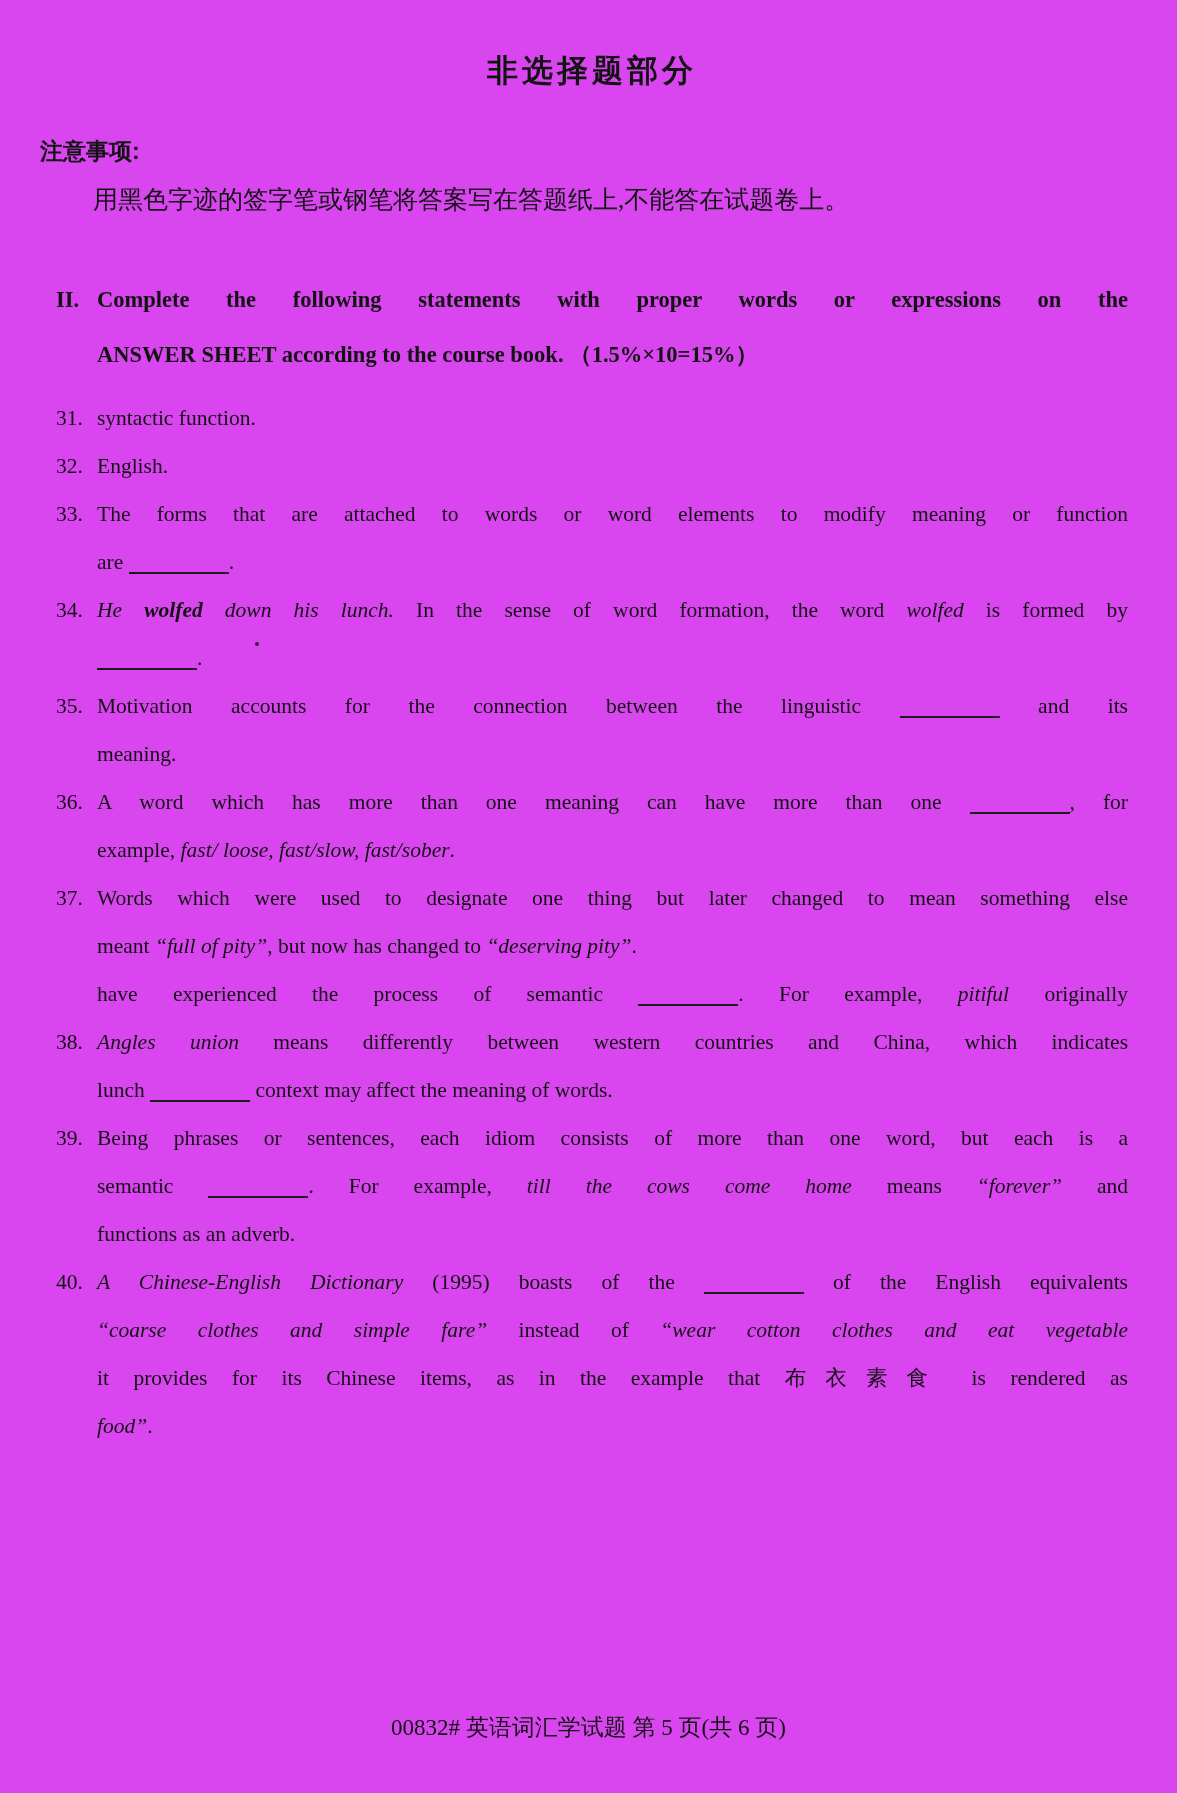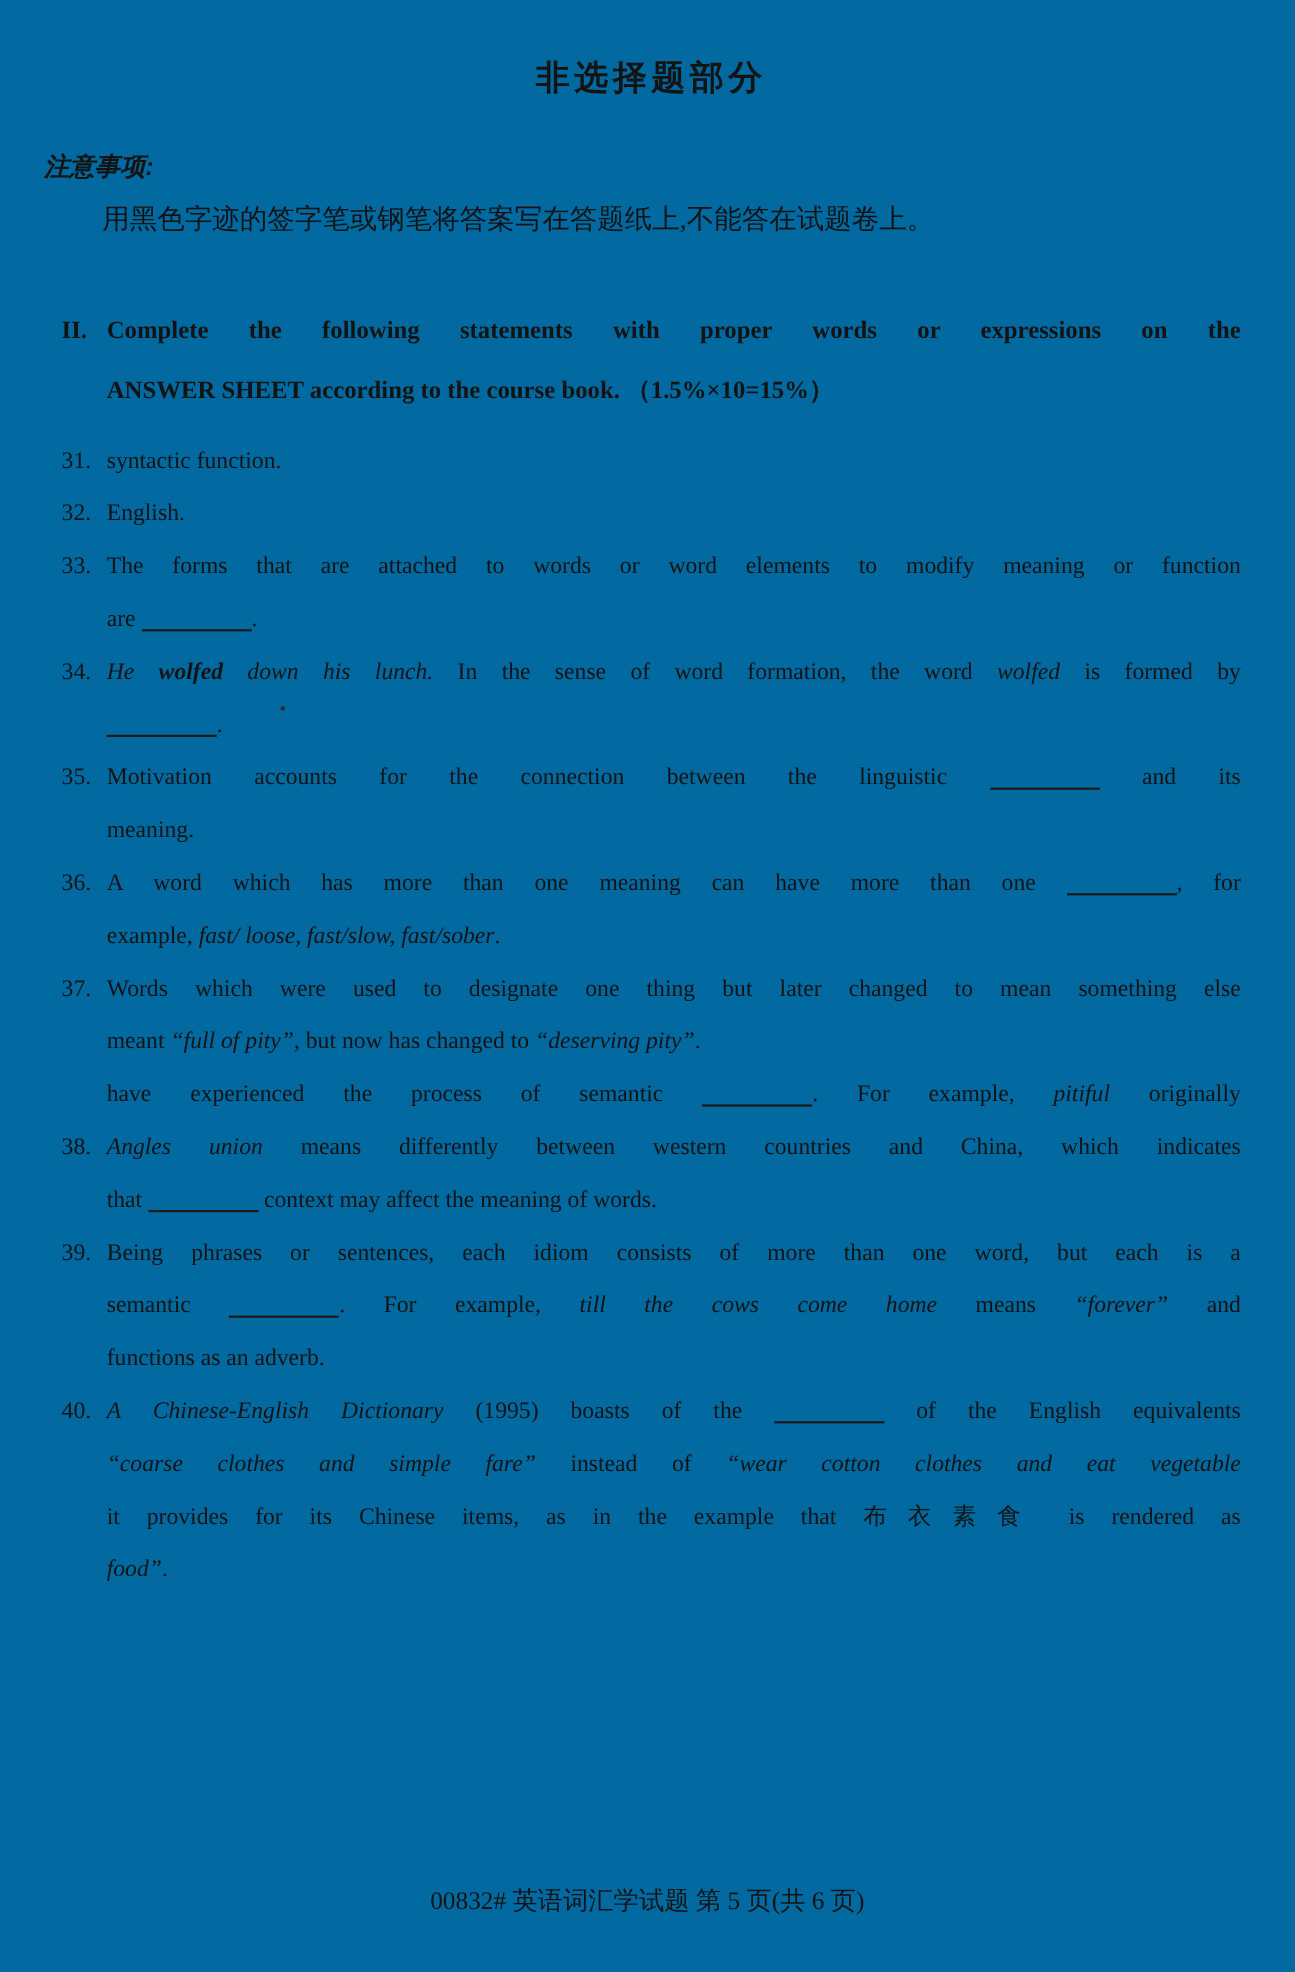--- a/index.html
+++ b/index.html
@@ -1,39 +1,38 @@
 <!DOCTYPE html>
 <html><head>
 <meta charset="utf-8">
 <style>
   html,body{margin:0;padding:0;background:#ffffff;}
   .page{
     position:relative;
     width:1177px;height:1793px;
-    background:#0369a1;color:#131313;
+    background:#d946ef;color:#131313;
     font-family:"Liberation Serif", serif;
     overflow:hidden;
     box-sizing:border-box;
     padding:0 49px 0 56px;
   }
   .title{
     text-align:center;
     font-family:"Liberation Sans", sans-serif;
     font-weight:bold;
     font-size:31px;
     letter-spacing:4px;
     padding-top:50px;
   }
   .notes-label{
     font-family:"Liberation Sans", sans-serif;
     font-weight:bold;
     font-size:23px;
     margin:44px 0 0 -16px;
     line-height:31px;
-    font-style:italic;
   }
   .notes-text{
     font-size:25px;
     margin:16px 0 0 37px;
     line-height:33px;
   }
   .section{
     display:flex;
     margin-top:56px;
     font-weight:bold;
@@ -134,21 +133,21 @@
         <div class="content">
           <div class="line j"><span>Words which were used to designate one thing but later changed to mean something else</span></div>
           <div class="line"><span>meant </span><span class="i">“full of pity”</span><span>, but now has changed to </span><span class="i">“deserving pity”</span><span>.</span></div>
           <div class="line j"><span>have experienced the process of semantic </span><span class="blank"></span><span>. For example, </span><span class="i">pitiful</span><span> originally</span></div>
         </div>
       </div>
       <div class="item">
         <div class="num">38.</div>
         <div class="content">
           <div class="line j"><span class="i">Angles union</span><span> means differently between western countries and China, which indicates</span></div>
-          <div class="line"><span>that </span><span class="blank"></span><span> context may affect the meaning of words.</span></div>
+          <div class="line"><span>lunch </span><span class="blank"></span><span> context may affect the meaning of words.</span></div>
         </div>
       </div>
       <div class="item">
         <div class="num">39.</div>
         <div class="content">
           <div class="line j"><span>Being phrases or sentences, each idiom consists of more than one word, but each is a</span></div>
           <div class="line j"><span>semantic </span><span class="blank"></span><span>. For example, </span><span class="i">till the cows come home</span><span> means </span><span class="i">“forever”</span><span> and</span></div>
           <div class="line"><span>functions as an adverb.</span></div>
         </div>
       </div>

